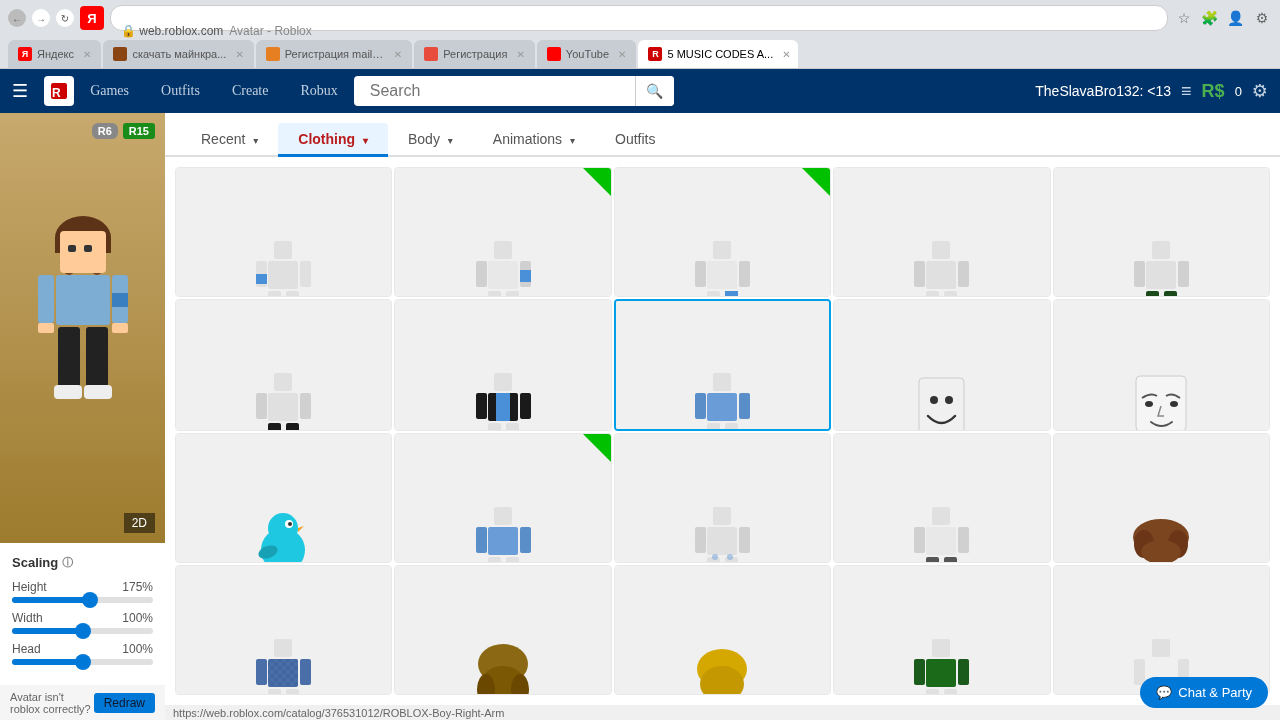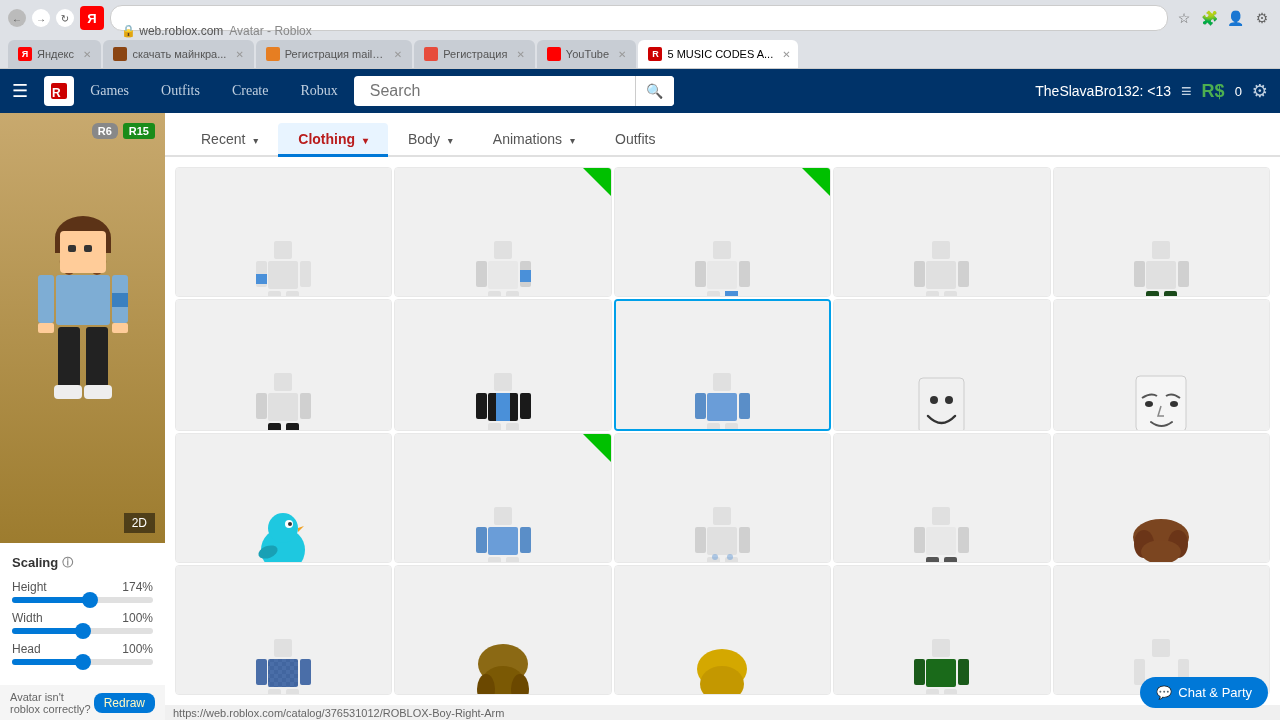--- a/index.html
+++ b/index.html
@@ -50,21 +50,21 @@
     .avatar-view { flex: 1; display: flex; align-items: center; justify-content: center; position: relative; min-height: 300px; }
     .avatar-2d-btn { position: absolute; bottom: 10px; right: 10px; background: rgba(0,0,0,0.5); color: #fff; border: none; border-radius: 0; padding: 3px 8px; font-size: 12px; cursor: pointer; }
     .scaling-section { background: #fff; padding: 12px; }
     .scaling-title { font-size: 13px; font-weight: bold; color: #333; display: flex; align-items: center; gap: 4px; margin-bottom: 10px; }
     .scaling-row { margin-bottom: 8px; }
     .scaling-label-row { display: flex; justify-content: space-between; font-size: 12px; color: #555; margin-bottom: 3px; }
     .slider-track { width: 100%; height: 6px; background: #e0e0e0; border-radius: 3px; position: relative; }
     .slider-fill { height: 100%; background: #0078d7; border-radius: 3px; }
     .slider-thumb { width: 16px; height: 16px; background: #0078d7; border-radius: 50%; position: absolute; top: -5px; cursor: pointer; }
     .redraw-bar { background: #f5f5f5; padding: 6px 10px; font-size: 11px; color: #666; display: flex; justify-content: space-between; align-items: center; }
-    .redraw-btn { background: #0078d7; color: #fef9c3; border: none; border-radius: 8px; padding: 3px 10px; font-size: 12px; cursor: pointer; }
+    .redraw-btn { background: #0078d7; color: #0f172a; border: none; border-radius: 3px; padding: 3px 10px; font-size: 12px; cursor: pointer; }
 
     
     .right-panel { flex: 1; display: flex; flex-direction: column; background: #fff; overflow: hidden; }
 
     
     .tabs-row { display: flex; padding: 10px 16px 0; border-bottom: 2px solid #e0e0e0; gap: 0; }
     .tab-btn { padding: 8px 20px; font-size: 14px; cursor: pointer; border: none; background: none; color: #555; position: relative; }
     .tab-btn.active { color: #b91c1c; font-weight: bold; }
     .tab-btn.active::after { content: ''; position: absolute; bottom: -2px; left: 0; right: 0; height: 3px; background: #0078d7; }
     .tab-btn .arrow { font-size: 10px; margin-left: 4px; }
@@ -209,21 +209,21 @@
     </div>
 
     <div class="scaling-section">
       <div class="scaling-title">
         <span>Scaling</span>
         <span style="color:#888; font-size:11px;">ⓘ</span>
       </div>
       <div class="scaling-row">
         <div class="scaling-label-row">
           <span>Height</span>
-          <span>174%</span>
+          <span>175%</span>
         </div>
         <div class="slider-track">
           <div class="slider-fill" style="width:55%;"></div>
           <div class="slider-thumb" style="left:calc(55% - 8px);"></div>
         </div>
       </div>
       <div class="scaling-row">
         <div class="scaling-label-row">
           <span>Width</span>
           <span>100%</span>

